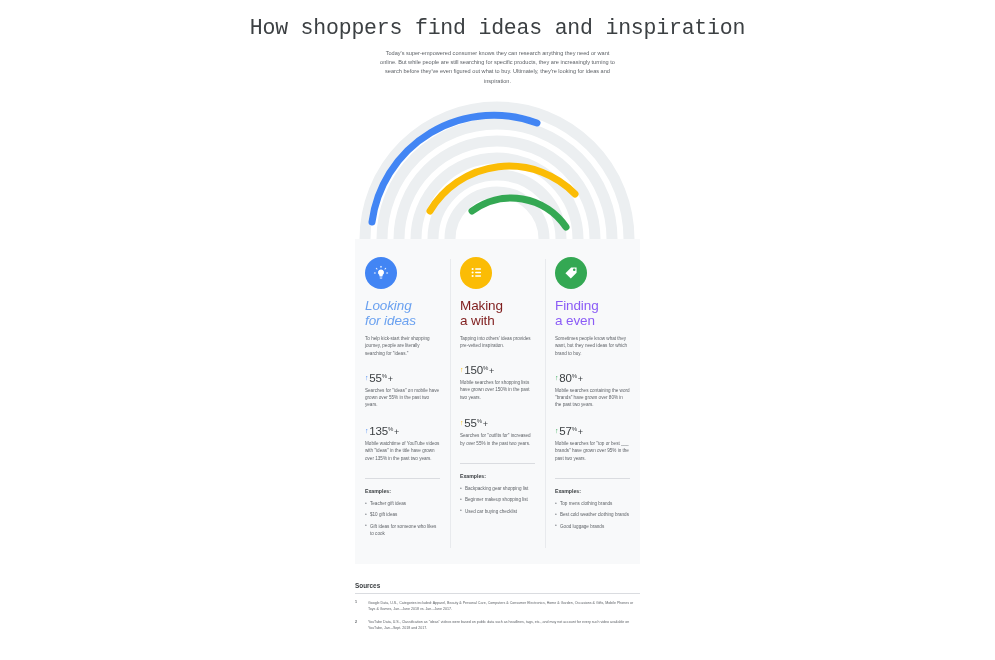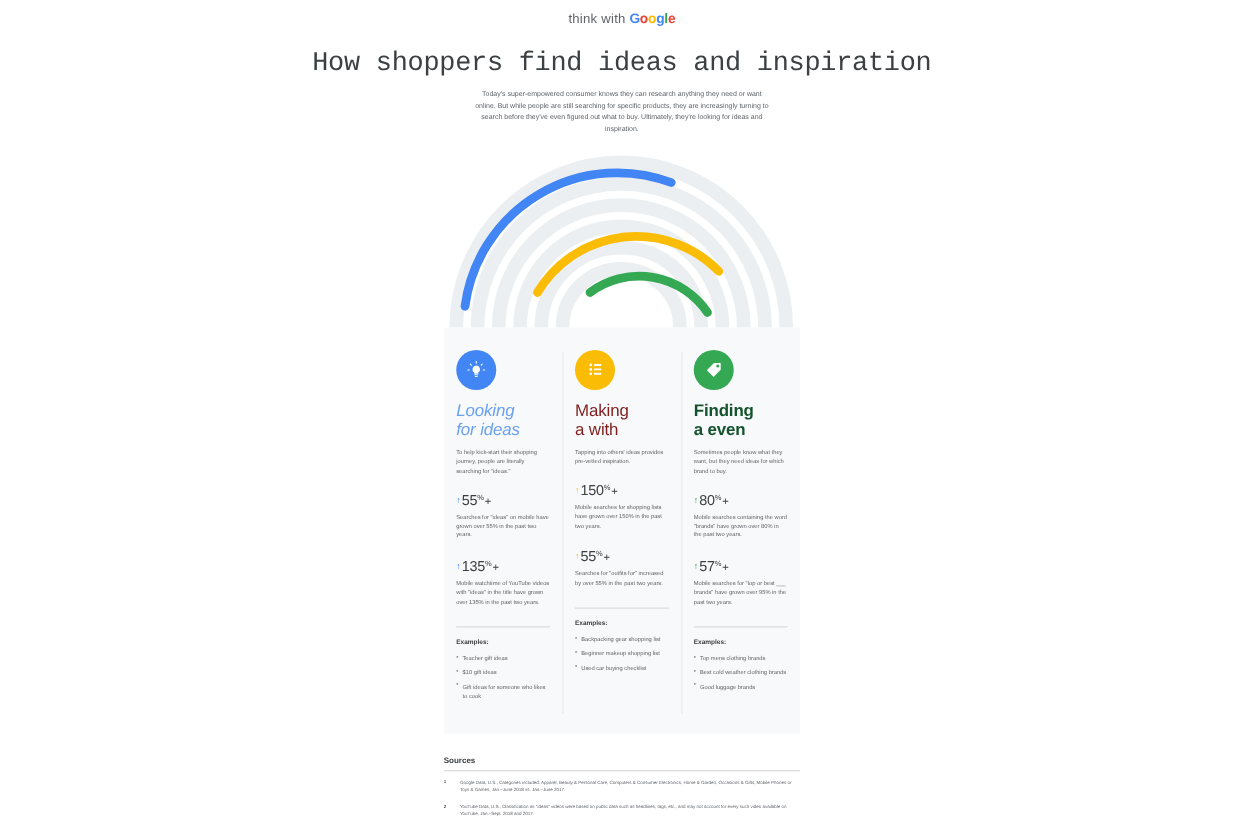--- a/index.html
+++ b/index.html
@@ -110,21 +110,21 @@
 
   .col-title {
     font-size: 13.5px;
     line-height: 15px;
     font-weight: 400;
     margin-bottom: 7px;
     letter-spacing: -0.1px;
   }
   .t-blue  { color: #6aa1f0; font-style: italic; }
   .t-yellow{ color: #7f1d1d; }
-  .t-green { color: #14532d; font-weight: bold; }
+  .t-green { color: #8b5cf6; }
 
   .col-desc {
     font-size: 4.6px;
     line-height: 7.6px;
     color: #5f6368;
     margin-bottom: 14px;
   }
 
   .stat { margin-bottom: 16px; }
   .stat-num {
@@ -217,25 +217,20 @@
     font-size: 3.6px;
     line-height: 6.2px;
     color: #5f6368;
   }
 </style>
 </head>
 <body>
 
 <div class="page">
 
-  <div class="brandbar">
-    <div class="brand">
-      <span>think with</span><span class="g-logo"><span class="g1">G</span><span class="g2">o</span><span class="g3">o</span><span class="g4">g</span><span class="g5">l</span><span class="g6">e</span></span>
-    </div>
-  </div>
 
   <h1 class="title">How shoppers find ideas and inspiration</h1>
   <p class="subtitle">Today's super-empowered consumer knows they can research anything they need or want online. But while people are still searching for specific products, they are increasingly turning to search before they've even figured out what to buy. Ultimately, they're looking for ideas and inspiration.</p>
 
   <div class="arc-wrap">
     <svg width="285" height="145" viewBox="0 0 285 145">
       <g fill="none" stroke-linecap="round">
         <path d="M 10 145 A 132 132 0 0 1 274 145" stroke="#eceff1" stroke-width="11"></path>
         <path d="M 27 145 A 115 115 0 0 1 257 145" stroke="#eceff1" stroke-width="11"></path>
         <path d="M 44 145 A 98 98 0 0 1 240 145" stroke="#eceff1" stroke-width="11"></path>

